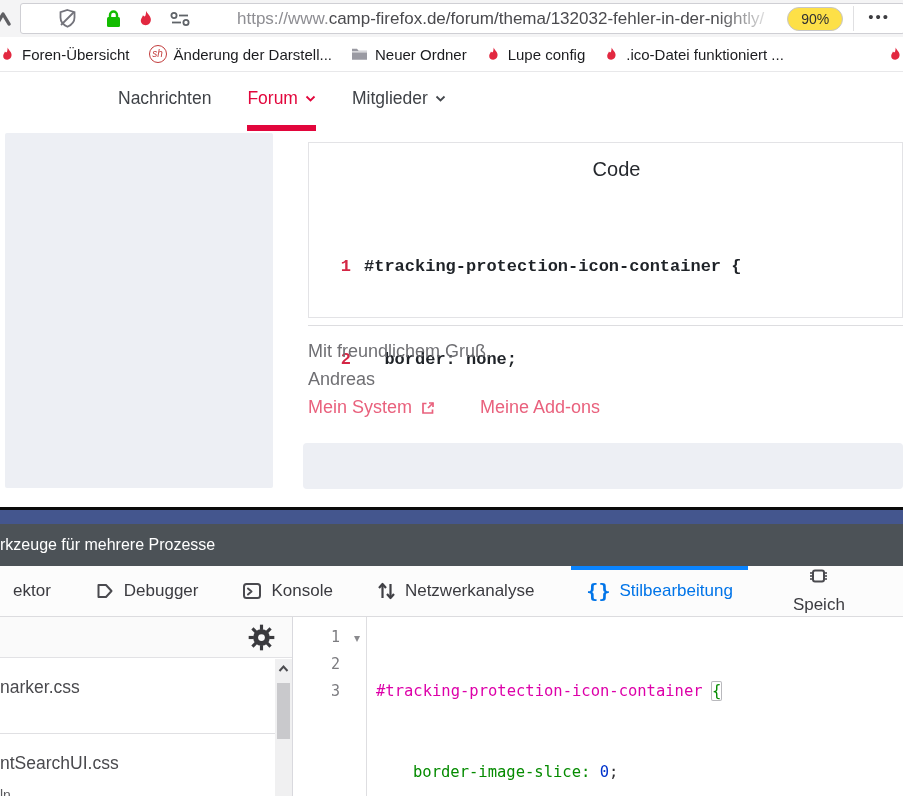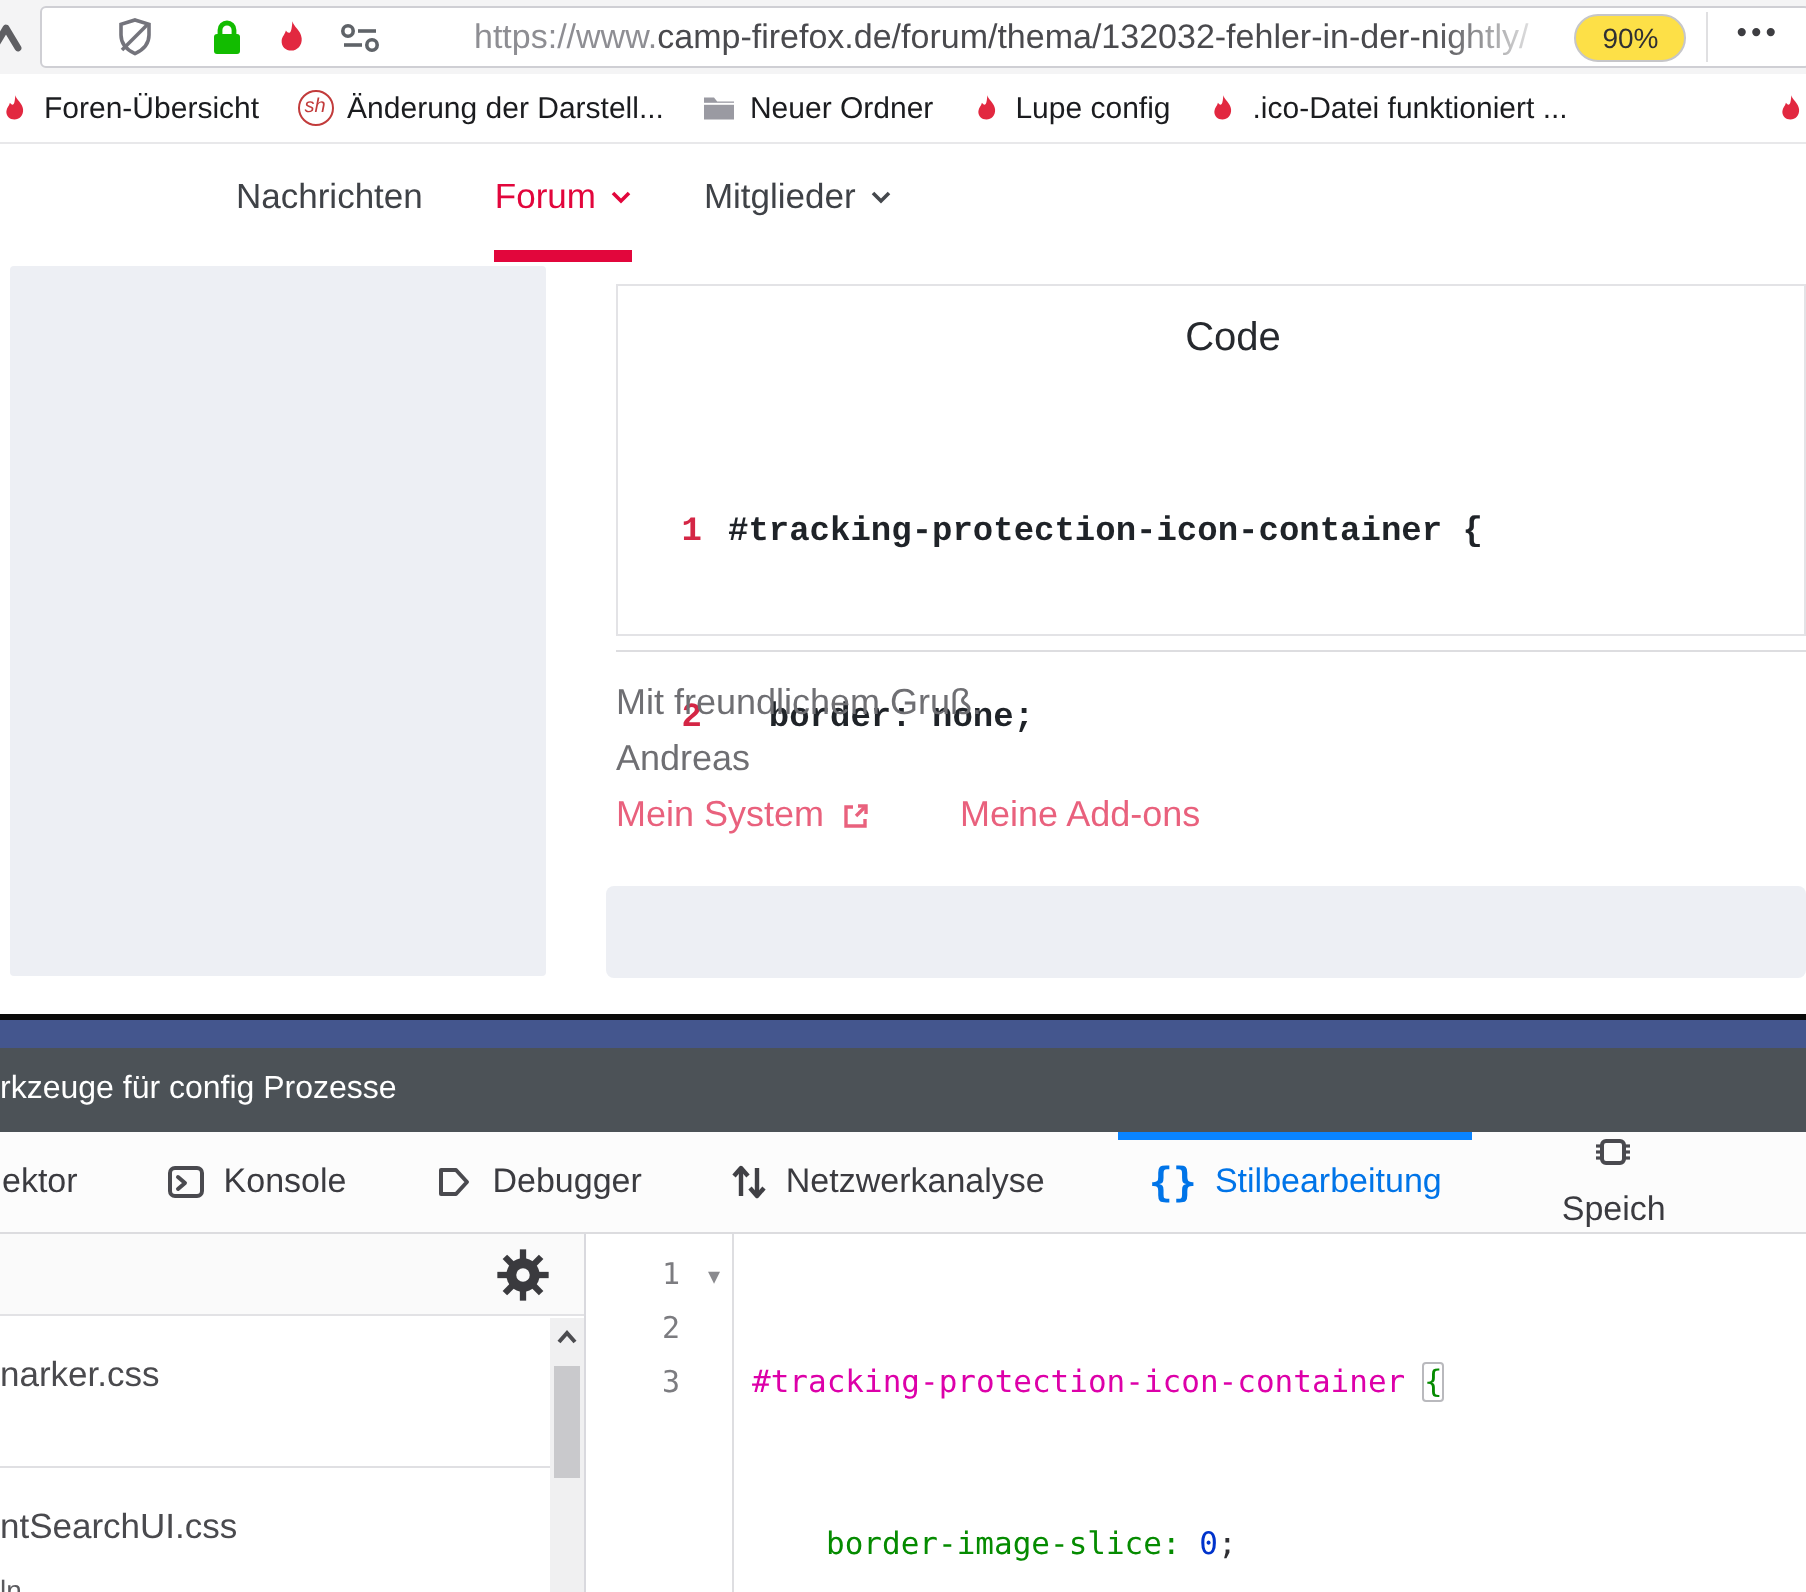--- a/index.html
+++ b/index.html
@@ -64,21 +64,21 @@
   .sep-black { position:absolute; top:507px; left:0; right:0; height:3px; background:#0a0a0a; }
   .navy-bar { position:absolute; top:510px; left:0; right:0; height:14px; background:#44568e; }
   .dt-titlebar { position:absolute; top:524px; left:0; right:0; height:42px; background:#4c5257;
     color:#fff; font-size:16px; line-height:42px; }
   .dt-title-text { position:absolute; left:0; }
 
   .dt-tabs { position:absolute; top:566px; left:0; right:0; height:51px; background:#fcfcfc;
     border-bottom:1px solid #dcdcdf; display:flex; align-items:stretch; }
   .dt-tab { position:relative; display:flex; align-items:center; gap:9px; padding:0 15px;
     margin-left:14px; font-size:17px; color:#3b3b40; white-space:nowrap; }
-  .dt-tab:first-child { margin-left:0; padding-left:1px; }
+  .dt-tab:first-child { margin-left:0; padding-left:13px; }
   .dt-tab.m22 { margin-left:22px; } .dt-tab.m30 { margin-left:30px;flex-direction:column; }
   .dt-tab.active { color:#0074e8; }
   .dt-tab.active::before { content:""; position:absolute; top:0; left:0; right:0; height:4px; background:#0a84ff; }
   .brace-icon { font-family:"DejaVu Sans Mono",monospace; font-size:20px; font-weight:700; color:#0074e8; }
 
   .dt-main { position:absolute; top:617px; left:0; right:0; bottom:0; display:flex; background:#fff; }
   .se-left { width:293px; flex:0 0 auto; border-right:1px solid #d9d9de; position:relative; }
   .se-toolbar { position:absolute; top:0; left:0; right:0; height:41px; background:#fafafa; border-bottom:1px solid #e2e2e5; }
   .gear { position:absolute; right:17px; top:7px; }
   .se-files { position:absolute; top:42px; left:0; right:17px; bottom:0; }
@@ -230,39 +230,39 @@
     <a class="sig-link" href="#">
       <span>Meine Add-ons</span>
     </a>
   </div>
   <div class="quick-reply"></div>
 </div>
 
 <div class="sep-black"></div>
 <div class="navy-bar"></div>
 <div class="dt-titlebar">
-  <span class="dt-title-text">rkzeuge für config Prozesse</span>
+  <span class="dt-title-text">rkzeuge für mehrere Prozesse</span>
 </div>
 
 <div class="dt-tabs">
   <span class="dt-tab">
     <span>ektor</span>
+  </span>
+  <span class="dt-tab">
+    <svg width="20" height="20" viewBox="0 0 20 20">
+      <path d="M3.5 4 H11 L16.5 10 L11 16 H3.5 Z" fill="none" stroke="#4a4a4f" stroke-width="2" stroke-linejoin="round"></path>
+    </svg>
+    <span>Debugger</span>
   </span>
   <span class="dt-tab">
     <svg width="20" height="20" viewBox="0 0 20 20">
       <rect x="2" y="3" width="16" height="14" rx="2.5" fill="none" stroke="#4a4a4f" stroke-width="2"></rect>
       <polyline points="6,7.5 9.5,10.5 6,13.5" fill="none" stroke="#4a4a4f" stroke-width="2" stroke-linecap="round" stroke-linejoin="round"></polyline>
     </svg>
     <span>Konsole</span>
-  </span>
-  <span class="dt-tab">
-    <svg width="20" height="20" viewBox="0 0 20 20">
-      <path d="M3.5 4 H11 L16.5 10 L11 16 H3.5 Z" fill="none" stroke="#4a4a4f" stroke-width="2" stroke-linejoin="round"></path>
-    </svg>
-    <span>Debugger</span>
   </span>
   <span class="dt-tab">
     <svg width="19" height="20" viewBox="0 0 19 20">
       <line x1="5.5" y1="17" x2="5.5" y2="4" stroke="#404045" stroke-width="2.2"></line>
       <polyline points="2,7 5.5,3 9,7" fill="none" stroke="#404045" stroke-width="2.2" stroke-linejoin="round"></polyline>
       <line x1="13.5" y1="3" x2="13.5" y2="16" stroke="#404045" stroke-width="2.2"></line>
       <polyline points="10,13 13.5,17 17,13" fill="none" stroke="#404045" stroke-width="2.2" stroke-linejoin="round"></polyline>
     </svg>
     <span>Netzwerkanalyse</span>
   </span>

